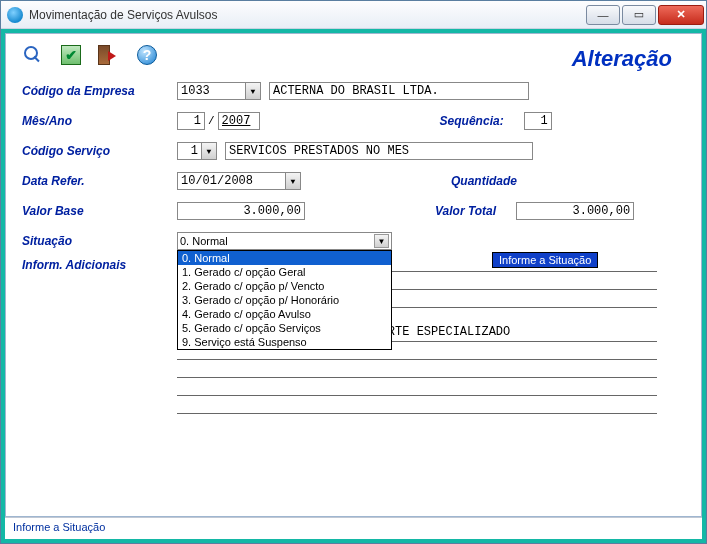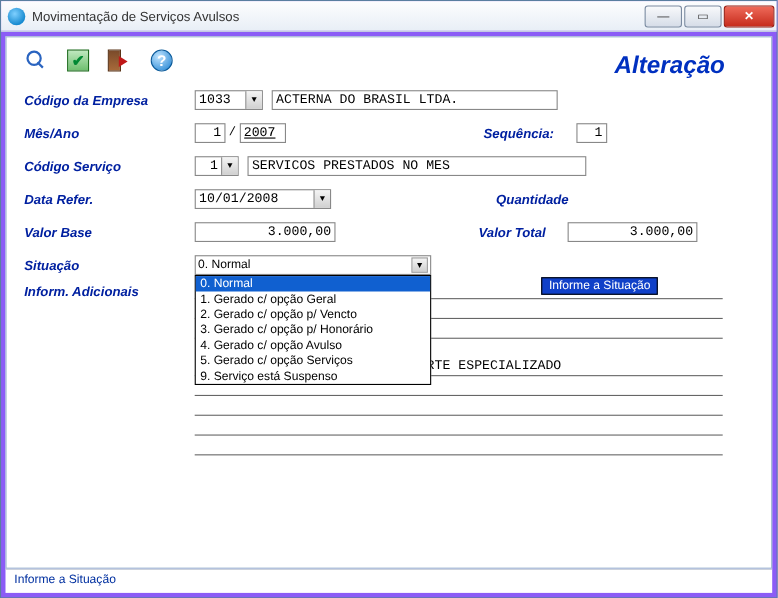--- a/index.html
+++ b/index.html
@@ -6,21 +6,21 @@
   body {
     margin: 0;
     font-family: Tahoma, Arial, sans-serif;
     font-size: 11px;
     background: #fff;
   }
   .window {
     width: 707px;
     height: 544px;
     border: 1px solid #5a7ea0;
-    background: #8b5cf6;
+    background: #14b8a6;
     display: flex;
     flex-direction: column;
     box-shadow: 0 0 3px rgba(0,0,0,0.4);
   }
   .titlebar {
     height: 28px;
     background: linear-gradient(#fdfdfe, #e8eef6);
     border-bottom: 1px solid #c9d4e2;
     display: flex;
     align-items: center;
@@ -70,21 +70,21 @@
     gap: 12px;
     padding: 2px 4px 10px 4px;
     position: relative;
   }
   .toolbar .tbtn {
     width: 26px; height: 26px;
     display: flex; align-items: center; justify-content: center;
   }
   .header-title {
     position: absolute;
-    right: 32px;
+    right: 19px;
     top: 6px;
     font-size: 22px;
     font-weight: bold;
     font-style: italic;
     color: #0030c0;
     font-family: Arial, sans-serif;
   }
   .form-area {
     padding: 4px 6px;
   }
@@ -239,21 +239,21 @@
       <div class="tbtn">
           <div class="ic-help">?</div>
         </div>
       <div class="header-title">Alteração</div>
     </div>
 
     <div class="form-area">
 
       <div class="row">
         <div class="label">Código da Empresa</div>
-        <div class="combo" style="width:62px;">
+        <div class="combo" style="width:84px;">
           <span>1033</span>
           <span class="arrow">▼</span>
         </div>
         <span style="width:8px;"></span>
         <input type="text" style="width: 260px;" value="ACTERNA DO BRASIL LTDA.">
       </div>
 
       <div class="row">
         <div class="label">Mês/Ano</div>
         <input type="text" style="width: 28px; text-align: right;" value="1">

